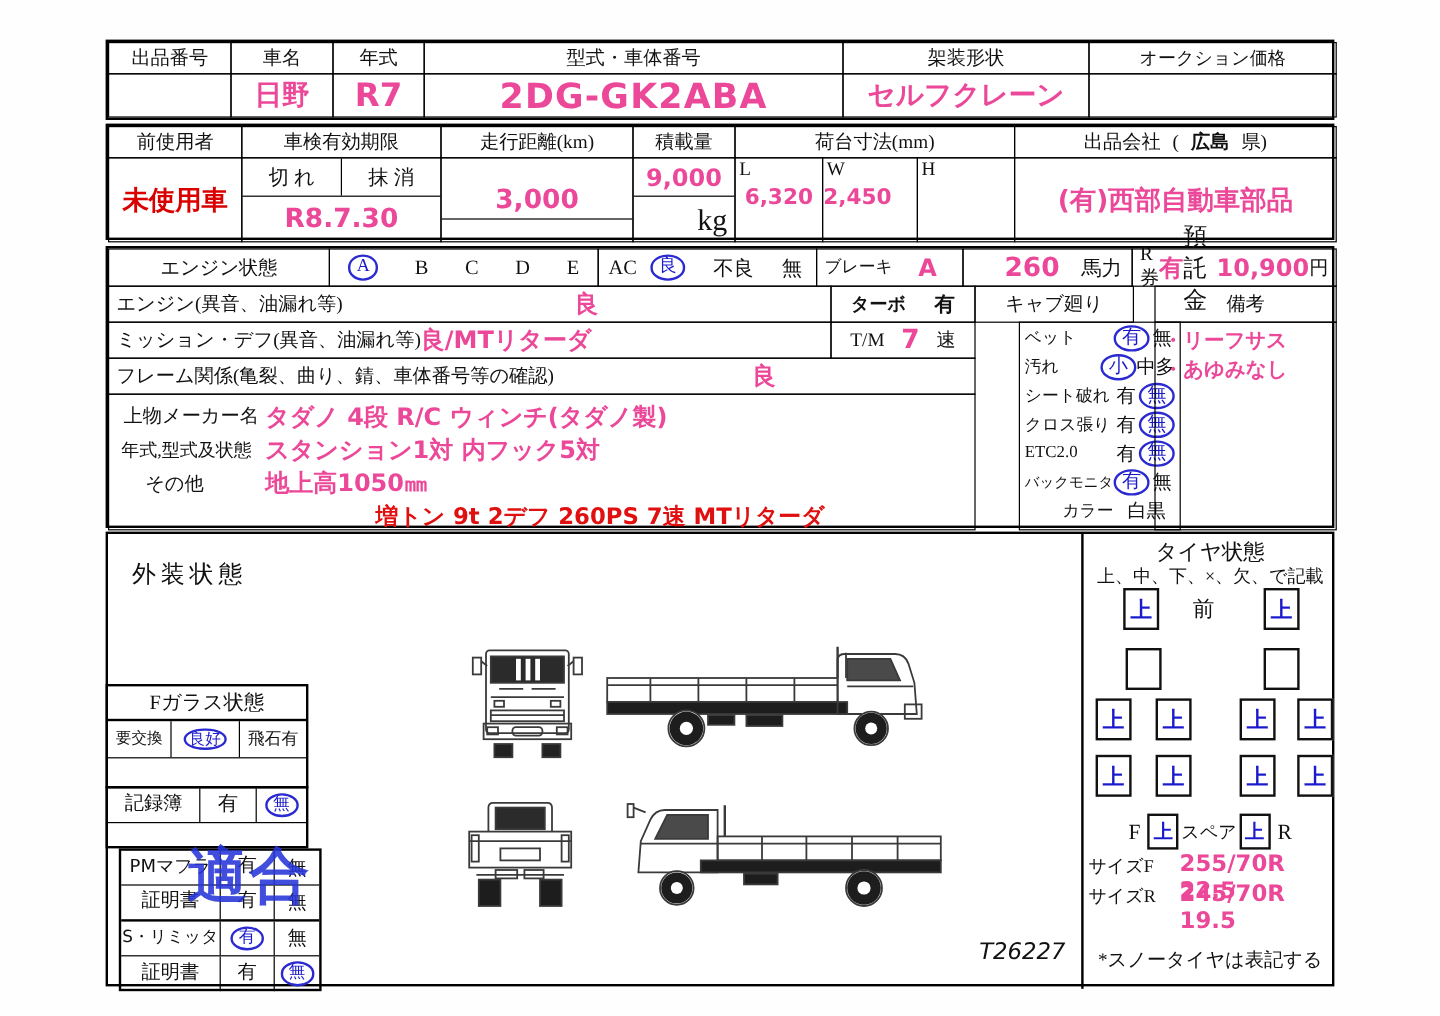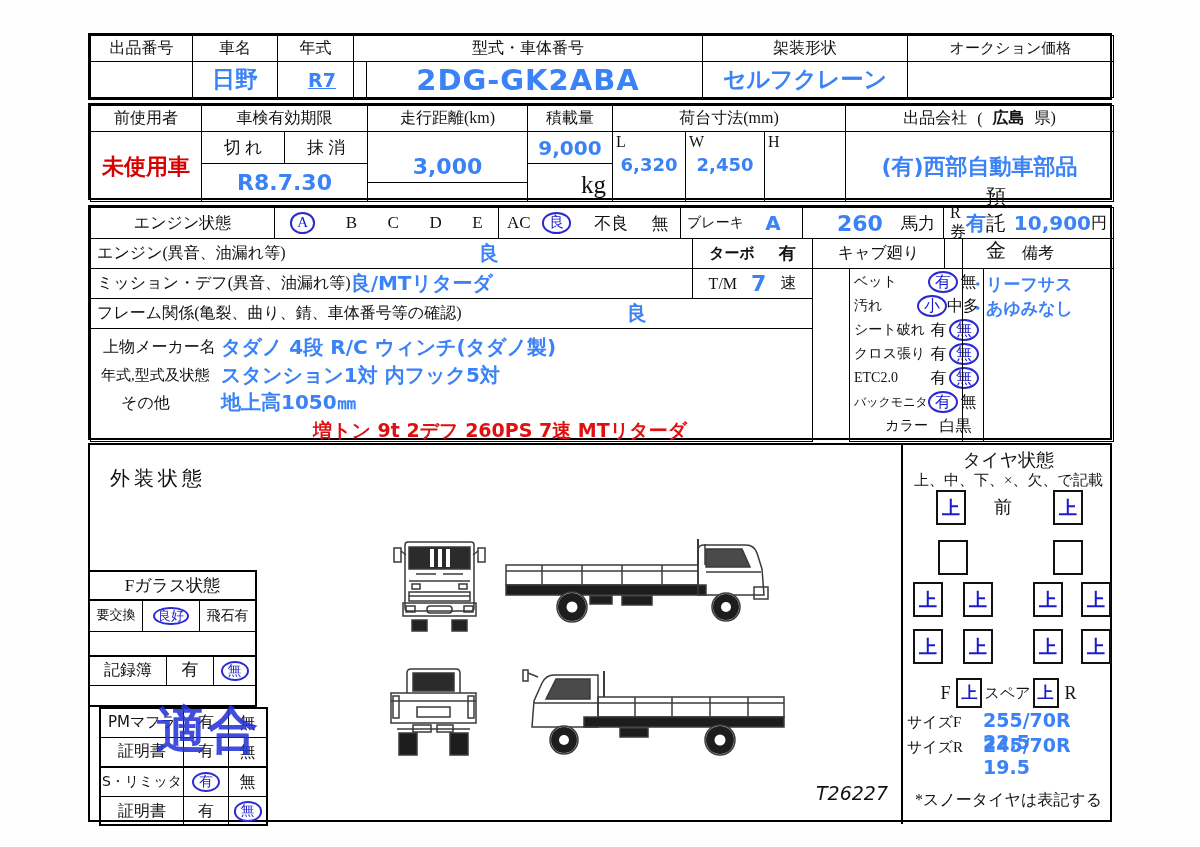--- a/index.html
+++ b/index.html
@@ -2,21 +2,21 @@
 <html><head>
 <meta charset="utf-8">
 <style>
   html,body{margin:0;padding:0;background:#e8e8e8;}
   #sheet{position:relative;width:1200px;height:847px;background:#fefefe;margin:0 auto;overflow:hidden;
          font-family:"Liberation Serif",serif;color:#111;}
   .abs{position:absolute;box-sizing:border-box;}
   .tbl{position:absolute;box-sizing:border-box;border:2px solid #000;background:#fff;}
   .cell{position:absolute;box-sizing:border-box;border:1px solid #000;display:flex;align-items:center;justify-content:center;}
   .lb{font-family:"Liberation Serif",serif;color:#111;}
-  .bv{font-family:"DejaVu Sans",sans-serif;font-weight:bold;color:#3b82f6;}
+  .bv{font-family:"DejaVu Sans",sans-serif;font-weight:bold;color:#ec4899;}
   .rv{font-family:"Liberation Serif",serif;font-weight:bold;color:#d90000;}
   .redn{font-family:"DejaVu Sans",sans-serif;font-weight:bold;color:#e01010;}
   .circ{color:#1a1acc;border:2px solid #2a2ad0;border-radius:50%;padding:0 5px;display:inline-block;line-height:1.15;}
   .cabrow{display:flex;align-items:center;height:24px;padding:0 4px;font-size:15px;}
   .cabrow .cl{width:74px;font-size:14px;white-space:nowrap;}
   .cabrow .co{flex:1;text-align:center;font-size:16px;}
   .tirebox{position:absolute;width:26px;height:31px;border:2px solid #111;display:flex;align-items:center;justify-content:center;
            font-family:"DejaVu Sans",sans-serif;font-weight:bold;font-size:18px;color:#1a1acc;background:#fff;}
   .stamp{position:absolute;font-family:"DejaVu Sans",sans-serif;font-weight:bold;font-size:50px;color:#2735d8;opacity:.88;letter-spacing:2px;}
   .hdr{font-size:16px;}
@@ -29,21 +29,21 @@
 
   <div class="tbl" style="left:88px;top:33px;width:1024px;height:67px;">
     <div class="cell hdr" style="left:0;top:0;width:103px;height:27px;">出品番号</div>
     <div class="cell hdr" style="left:102px;top:0;width:86px;height:27px;">車名</div>
     <div class="cell hdr" style="left:187px;top:0;width:77px;height:27px;">年式</div>
     <div class="cell hdr" style="left:263px;top:0;width:350px;height:27px;">型式・車体番号</div>
     <div class="cell hdr" style="left:612px;top:0;width:206px;height:27px;">架装形状</div>
     <div class="cell" style="left:817px;top:0;width:207px;height:27px;font-size:15px;">オークション価格</div>
     <div class="cell" style="left:0;top:26px;width:103px;height:37px;"></div>
     <div class="cell bv" style="left:102px;top:26px;width:86px;height:37px;font-size:23px;">日野</div>
-    <div class="cell bv" style="left:187px;top:26px;width:90px;height:37px;font-size:19px;text-decoration:underline;">R7</div>
+    <div class="cell bv" style="left:187px;top:26px;width:77px;height:37px;font-size:27px;">R7</div>
     <div class="cell bv" style="left:263px;top:26px;width:350px;height:37px;font-size:29px;letter-spacing:1px;">2DG-GK2ABA</div>
     <div class="cell bv" style="left:612px;top:26px;width:206px;height:37px;font-size:23px;">セルフクレーン</div>
     <div class="cell" style="left:817px;top:26px;width:207px;height:37px;"></div>
   </div>
 
   <div class="tbl" style="left:88px;top:103px;width:1024px;height:97px;">
     <div class="cell hdr" style="left:0;top:0;width:112px;height:27px;">前使用者</div>
     <div class="cell hdr" style="left:111px;top:0;width:167px;height:27px;">車検有効期限</div>
     <div class="cell hdr" style="left:277px;top:0;width:161px;height:27px;">走行距離(km)</div>
     <div class="cell hdr" style="left:437px;top:0;width:86px;height:27px;">積載量</div>
@@ -73,21 +73,21 @@
       <div class="bv" style="height:31px;border-bottom:1px solid #000;display:flex;align-items:center;justify-content:center;font-size:20px;">9,000</div>
       <div style="flex:1;display:flex;align-items:flex-end;justify-content:flex-end;padding:0 6px 2px 0;font-size:25px;">kg</div>
     </div>
 
     <div class="cell" style="left:522px;top:26px;width:74px;height:71px;padding:0;display:block;">
       <span style="position:absolute;left:3px;top:1px;font-size:16px;">L</span>
       <span class="bv" style="position:absolute;left:0;right:0;top:22px;text-align:center;font-size:18px;">6,320</span>
     </div>
     <div class="cell" style="left:595px;top:26px;width:80px;height:71px;padding:0;display:block;">
       <span style="position:absolute;left:3px;top:1px;font-size:16px;">W</span>
-      <span class="bv" style="position:absolute;left:0;right:0;top:22px;text-align:center;font-size:18px;">2,450</span>
+      <span class="bv" style="position:absolute;left:0;right:0;top:22px;text-align:left;font-size:18px;">2,450</span>
     </div>
     <div class="cell" style="left:674px;top:26px;width:82px;height:71px;padding:0;display:block;">
       <span style="position:absolute;left:3px;top:1px;font-size:16px;">H</span>
     </div>
 
     <div class="cell bv" style="left:755px;top:26px;width:269px;height:71px;font-size:22px;">(有)西部自動車部品</div>
   </div>
 
   <div class="tbl" style="left:88px;top:205px;width:1024px;height:235px;">
 

